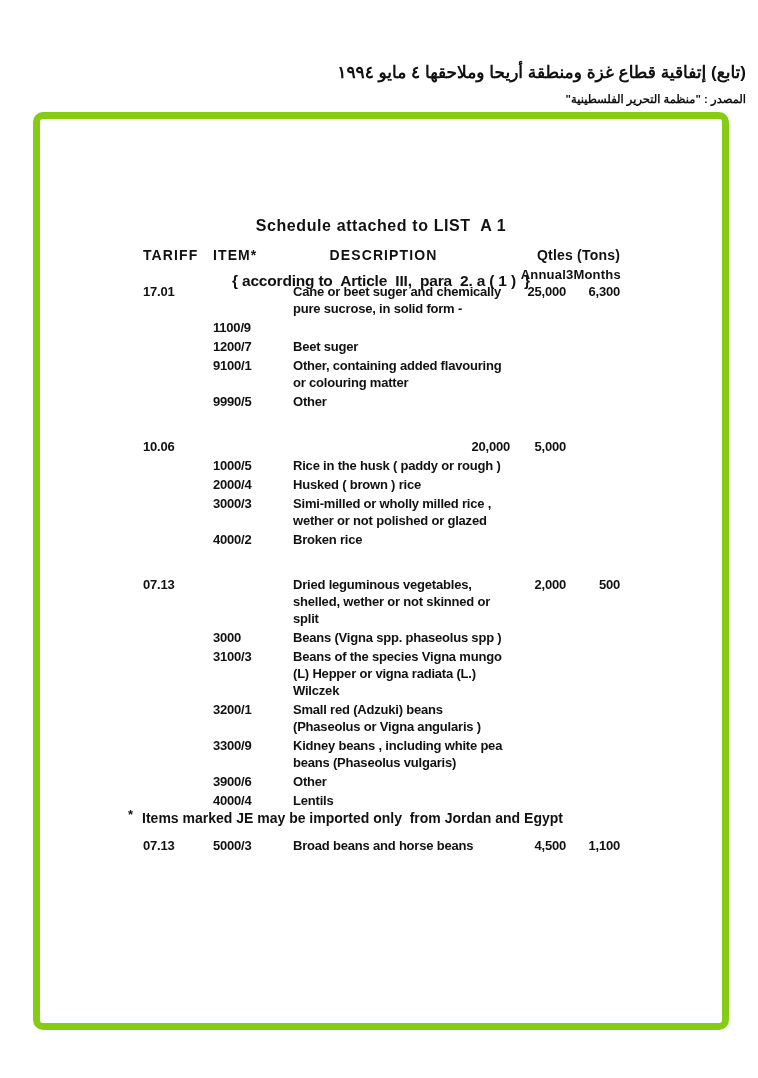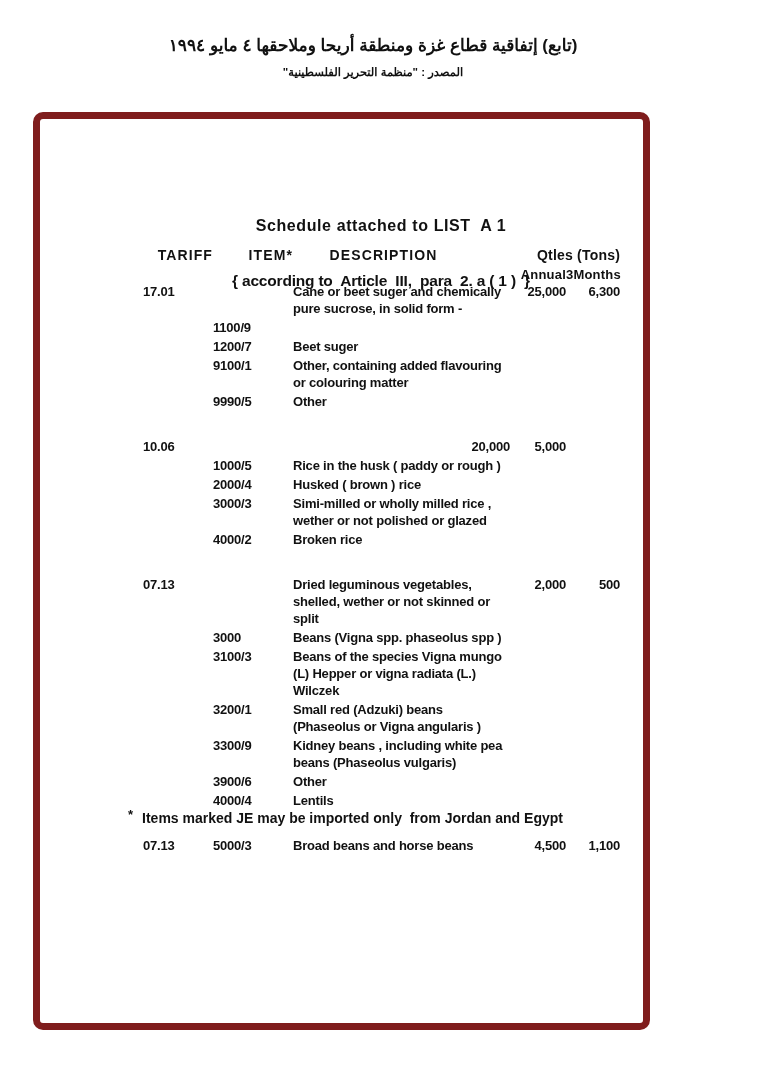--- a/index.html
+++ b/index.html
@@ -1,40 +1,40 @@
 <!DOCTYPE html>
 <html><head>
 <meta charset="utf-8">
 <style>
   * { margin:0; padding:0; box-sizing:border-box; }
   html,body { width:758px; height:1078px; background:#ffffff; overflow:hidden; }
   body { position:relative; font-family:"Liberation Sans", sans-serif; color:#111; }
 
   
-  .arabic-header { position:absolute; top:35px; left:0; width:746px; text-align:center; direction:rtl; }
+  .arabic-header { position:absolute; top:62px; left:0; width:746px; direction:rtl; }
   .ar-title  { font-size:17px; font-weight:bold; letter-spacing:0.2px; }
   .ar-source { font-size:11.5px; font-weight:bold; margin-top:9px; }
 
   
-  .green-frame { position:absolute; left:33px; top:112px; width:617px; height:918px;
-                 border:7px solid #7f1d1d; border-radius:10px;padding-left:10px; }
+  .green-frame { position:absolute; left:33px; top:112px; width:696px; height:918px;
+                 border:7px solid #84cc16; border-radius:10px;padding-left:10px; }
 
   
   .doc-title { position:absolute; top:62px; left:0; width:682px; text-align:center; white-space:pre; }
   .doc-title-1 { font-size:16px; font-weight:bold; letter-spacing:0.6px; }
   .doc-title-2 { font-size:15.5px; font-weight:bold; letter-spacing:-0.2px; margin-top:1px; }
 
   
   .sched-table { position:absolute; left:103px; top:128px; width:500px; }
   .trow { display:grid; grid-template-columns:70px 80px 217px 56px 54px; margin-bottom:2px; }
   .trow.gap { margin-top:28px; }
   .cell { font-size:13px; line-height:17px; font-weight:bold; letter-spacing:-0.2px; }
   .c-desc { white-space:pre-line; }
   .c-annual, .c-months { text-align:right; }
-  .th { font-size:14px; letter-spacing:1.1px;text-align:right; }
+  .th { font-size:14px; letter-spacing:1.1px; }
   .th-desc { text-align:center; padding-right:36px; }
   .th-qties { grid-column:4 / 6; text-align:right; letter-spacing:0.2px; }
   .head2 { margin-bottom:0; }
   .head2 .cell { font-size:13px; letter-spacing:0.2px; }
 
   
   .footnote { position:absolute; left:88px; top:688px; font-size:14px; font-weight:bold; white-space:pre; }
   .footnote .star { display:inline-block; vertical-align:4px; font-size:13px; margin-right:9px; }
 
   

